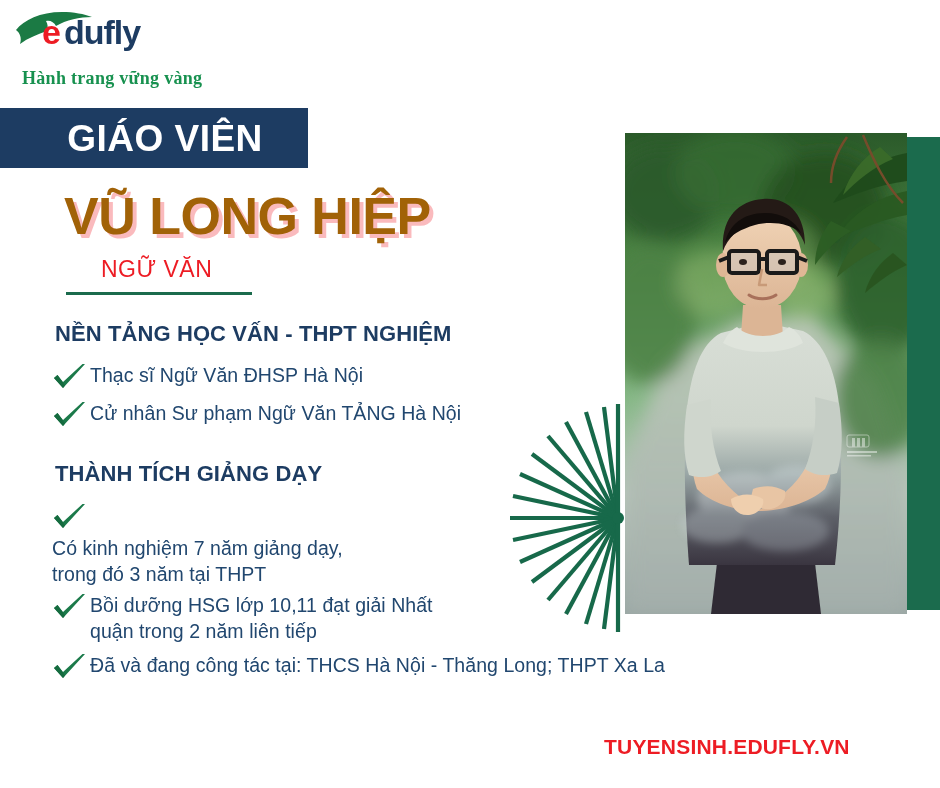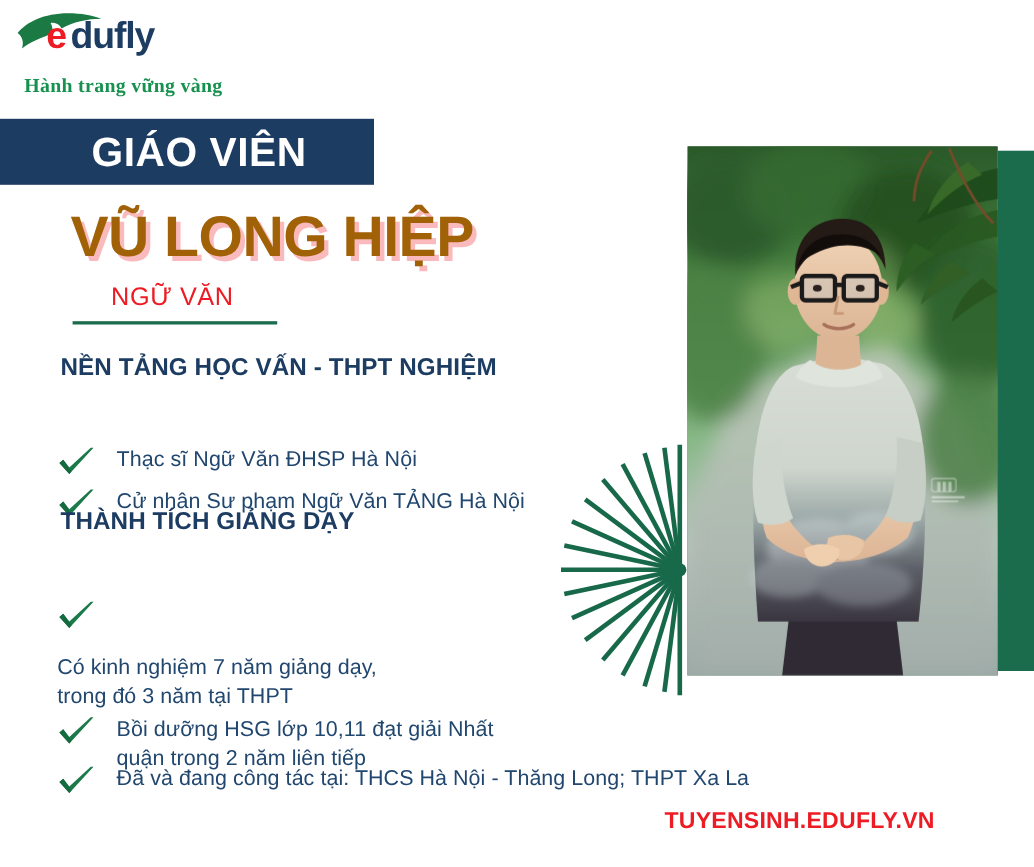--- a/index.html
+++ b/index.html
@@ -45,21 +45,21 @@
     letter-spacing: 0.3px;
     color: #17914f;
     white-space: nowrap;
   }
 
   
   .banner {
     position: absolute;
     left: 0;
     top: 108px;
-    width: 340px;
+    width: 308px;
     height: 60px;
     background: #1d3c62;
     display: flex;
     align-items: center;
     justify-content: center;
   }
   .banner-text {
     color: #ffffff;
     font-size: 37px;
     font-weight: bold;
@@ -112,41 +112,40 @@
     white-space: nowrap;
     line-height: 1.1;
   }
   .sec1-h { left: 55px; top: 322px; }
   .sec2-h { left: 55px; top: 462px; }
 
   .bullet {
     position: absolute;
     display: flex;
     align-items: flex-start;
-    gap: 20px;
-    margin-top: 43px;
+    gap: 4px;
   }
   .bullet .check {
     flex: 0 0 auto;
     width: 34px;
     height: 28px;
     margin-top: 1px;
   }
   .bullet .btext {
     font-size: 19.5px;
     color: #21476f;
     line-height: 1.35;
     white-space: pre-line;
     letter-spacing: 0.05px;
   }
 
   .b1 { left: 52px; top: 362px; }
   .b2 { left: 52px; top: 400px; }
   .b3 { left: 52px; top: 502px; flex-direction: column; }
-  .b4 { left: 52px; top: 607px; }
+  .b4 { left: 52px; top: 592px; }
   .b5 { left: 52px; top: 652px; justify-content: flex-end; }
 
   
   .burst {
     position: absolute;
     left: 500px;
     top: 404px;
     width: 130px;
     height: 230px;
     pointer-events: none;

